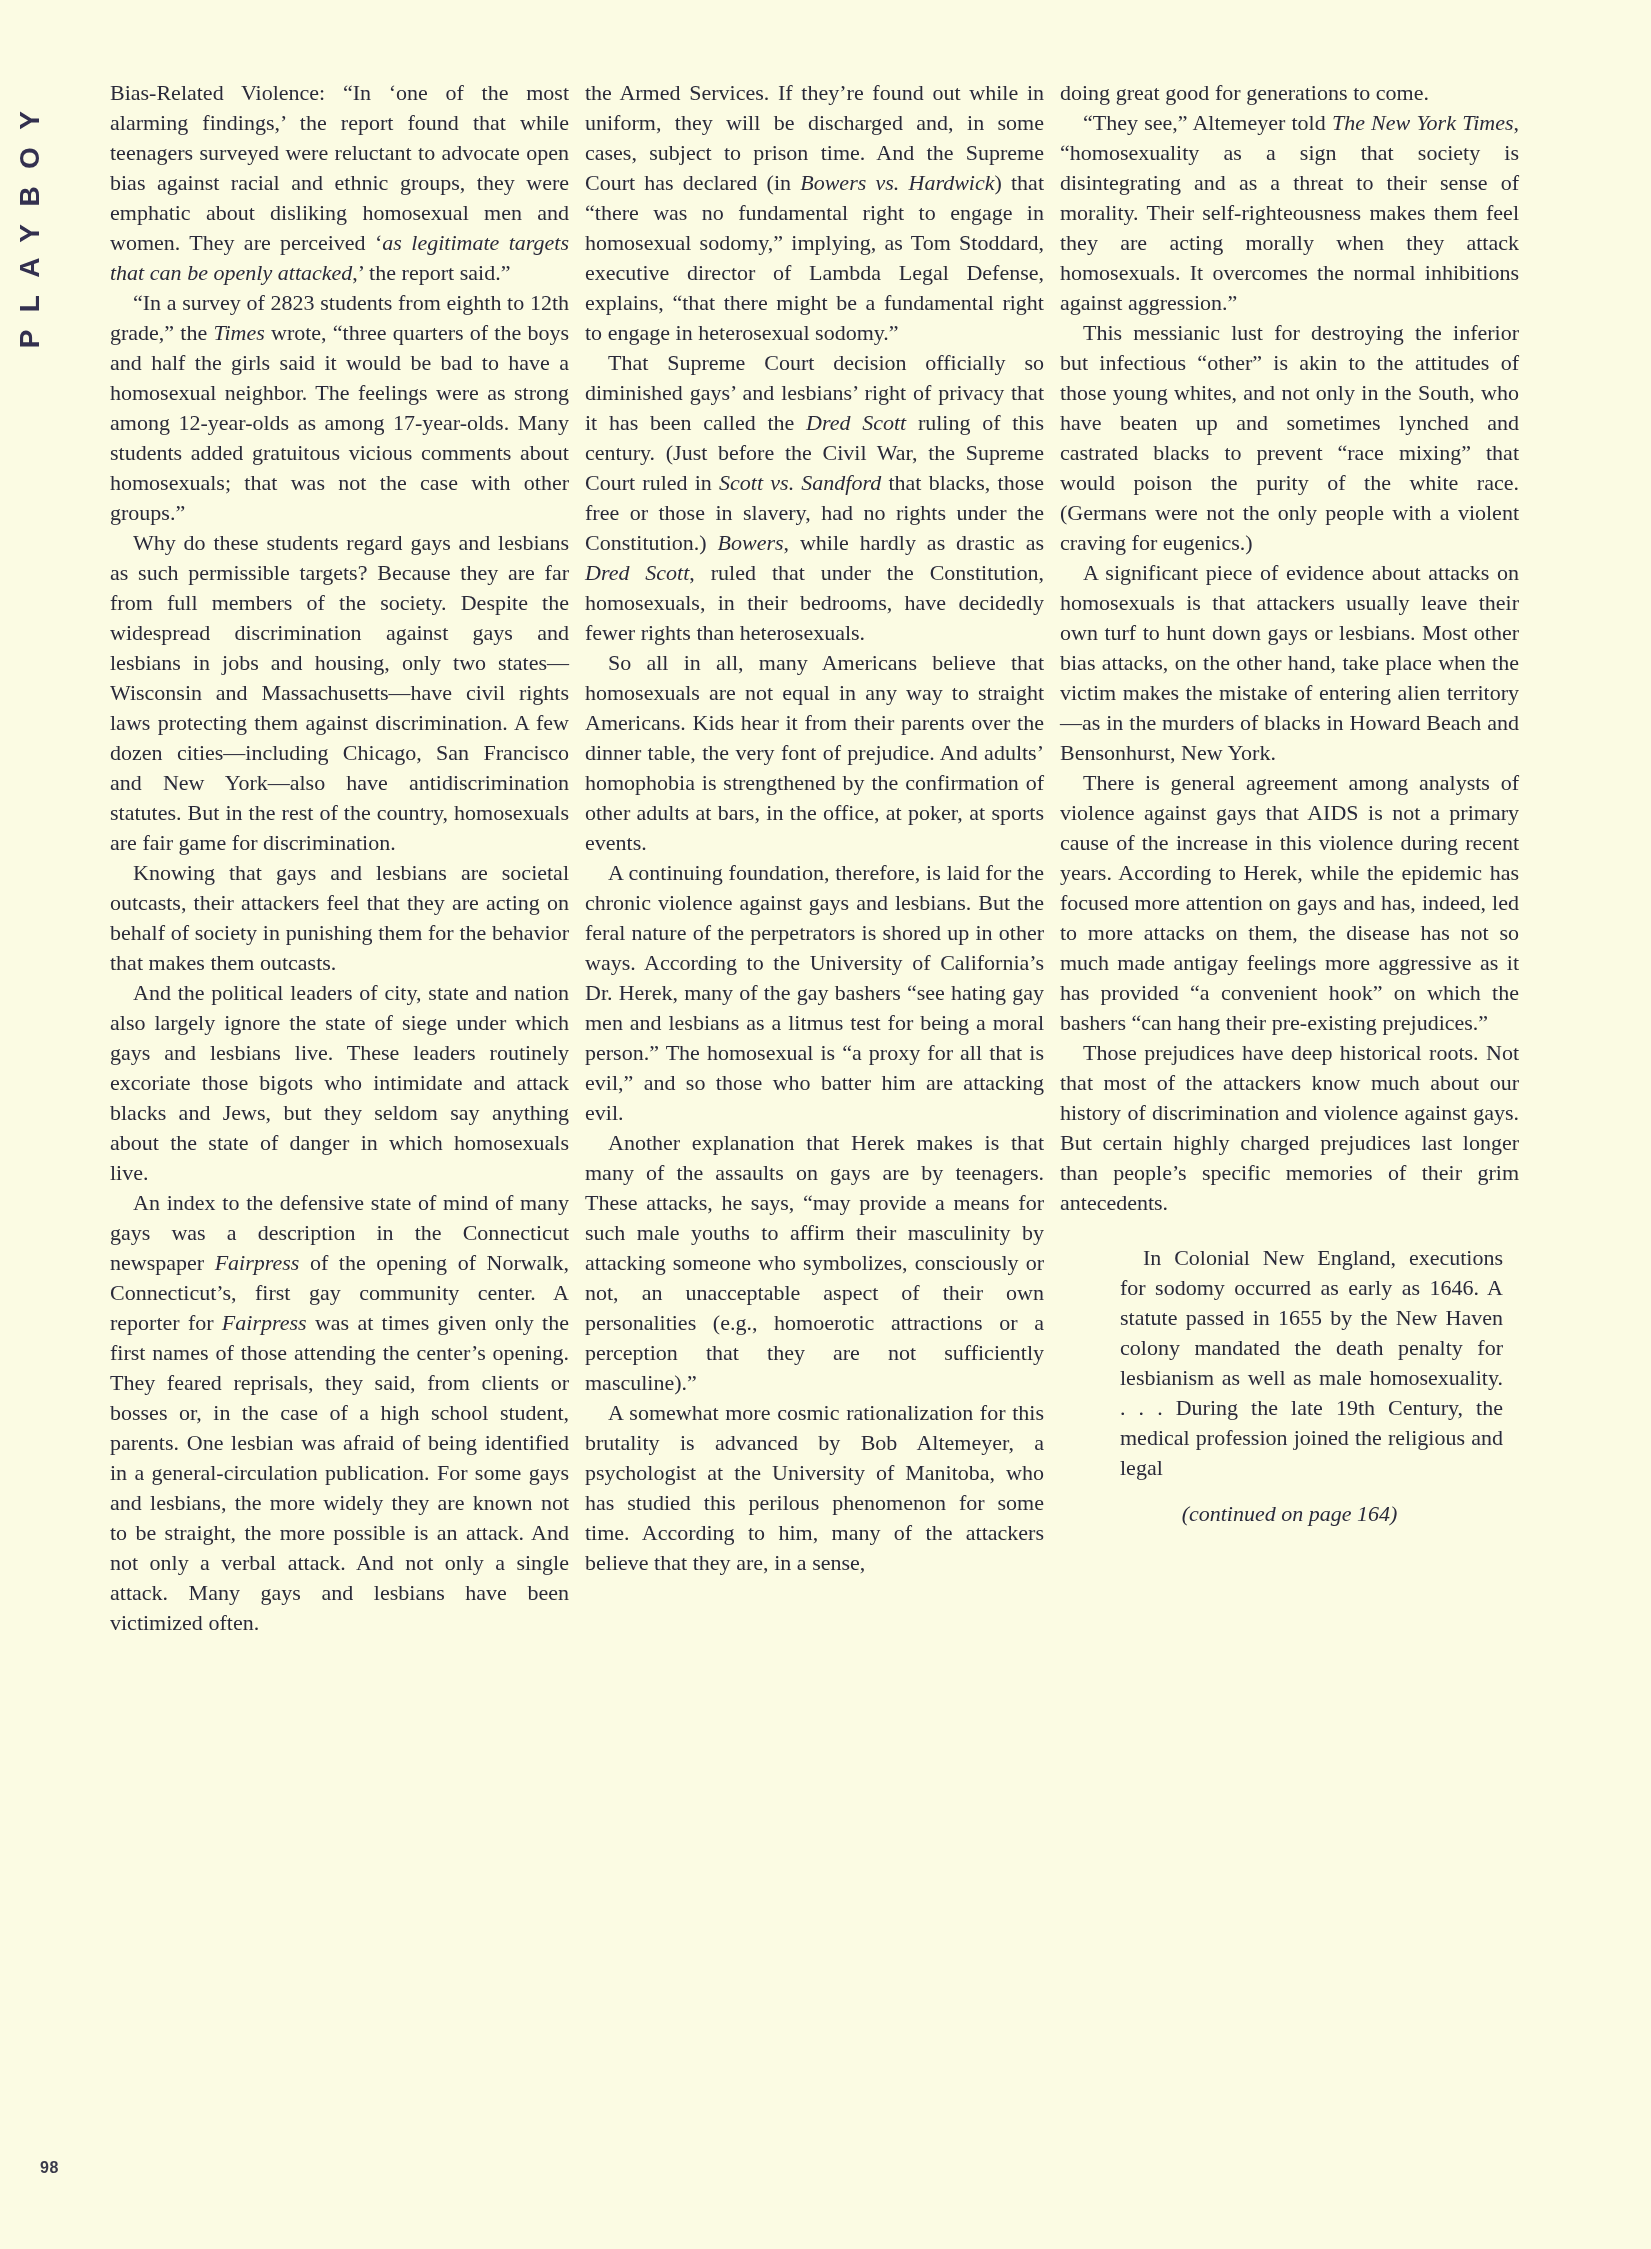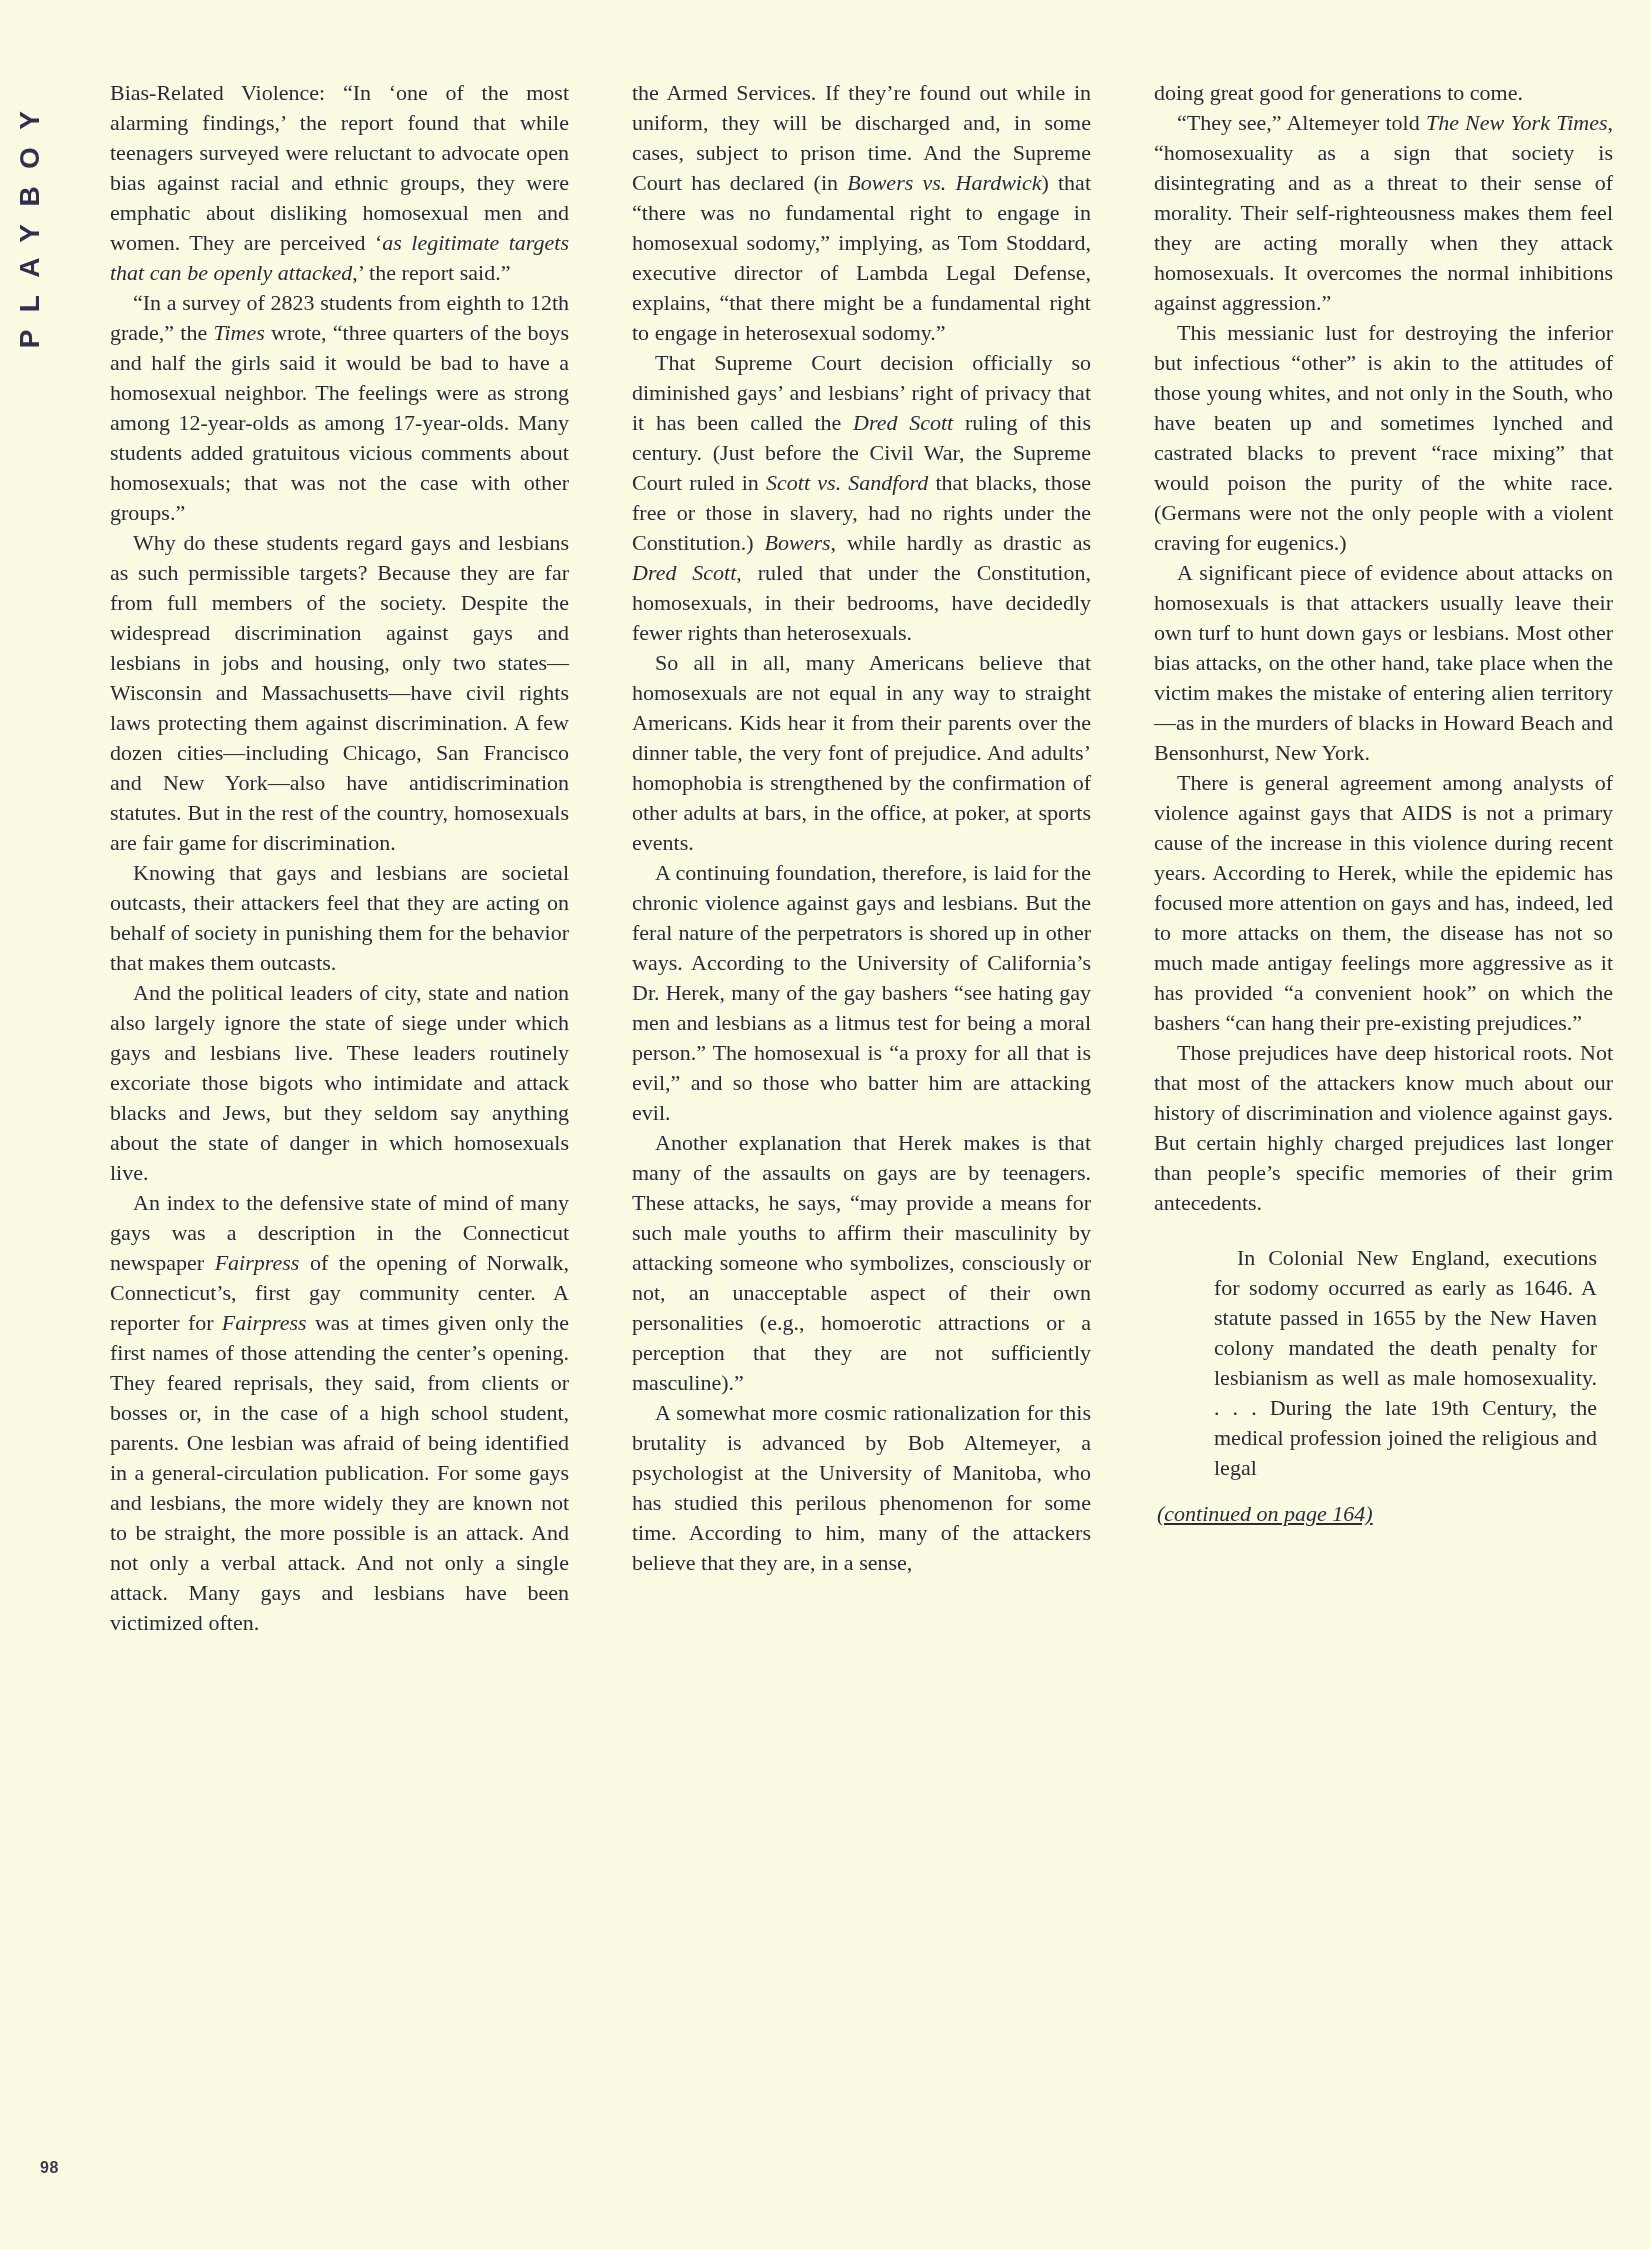--- a/index.html
+++ b/index.html
@@ -58,21 +58,21 @@
   }
 
   
   .columns {
     position: absolute;
     left: 110px;
     top: 78px;
     width: 1457px;
     height: 2063px;
     display: flex;
-    gap: 63px;
+    gap: 16px;
   }
   .col {
     width: 459px;
     flex: 0 0 459px;
   }
 
   p.para {
     margin: 0;
     font-size: 22px;
     line-height: 30px;
@@ -100,23 +100,22 @@
     text-align: justify;
     text-indent: 23px;
   }
 
   p.continued {
     margin: 3px;
     margin-top: 1.4px;
     font-size: 22px;
     line-height: 30px;
     font-style: italic;
-    text-align: left;
+    text-align: center;
     text-indent: 0;
-    text-decoration: underline;
   }
 
   em { font-style: italic; }
 </style>
 </head>
 <body>
 
 <div class="page">
 
   <div class="masthead-vertical">

